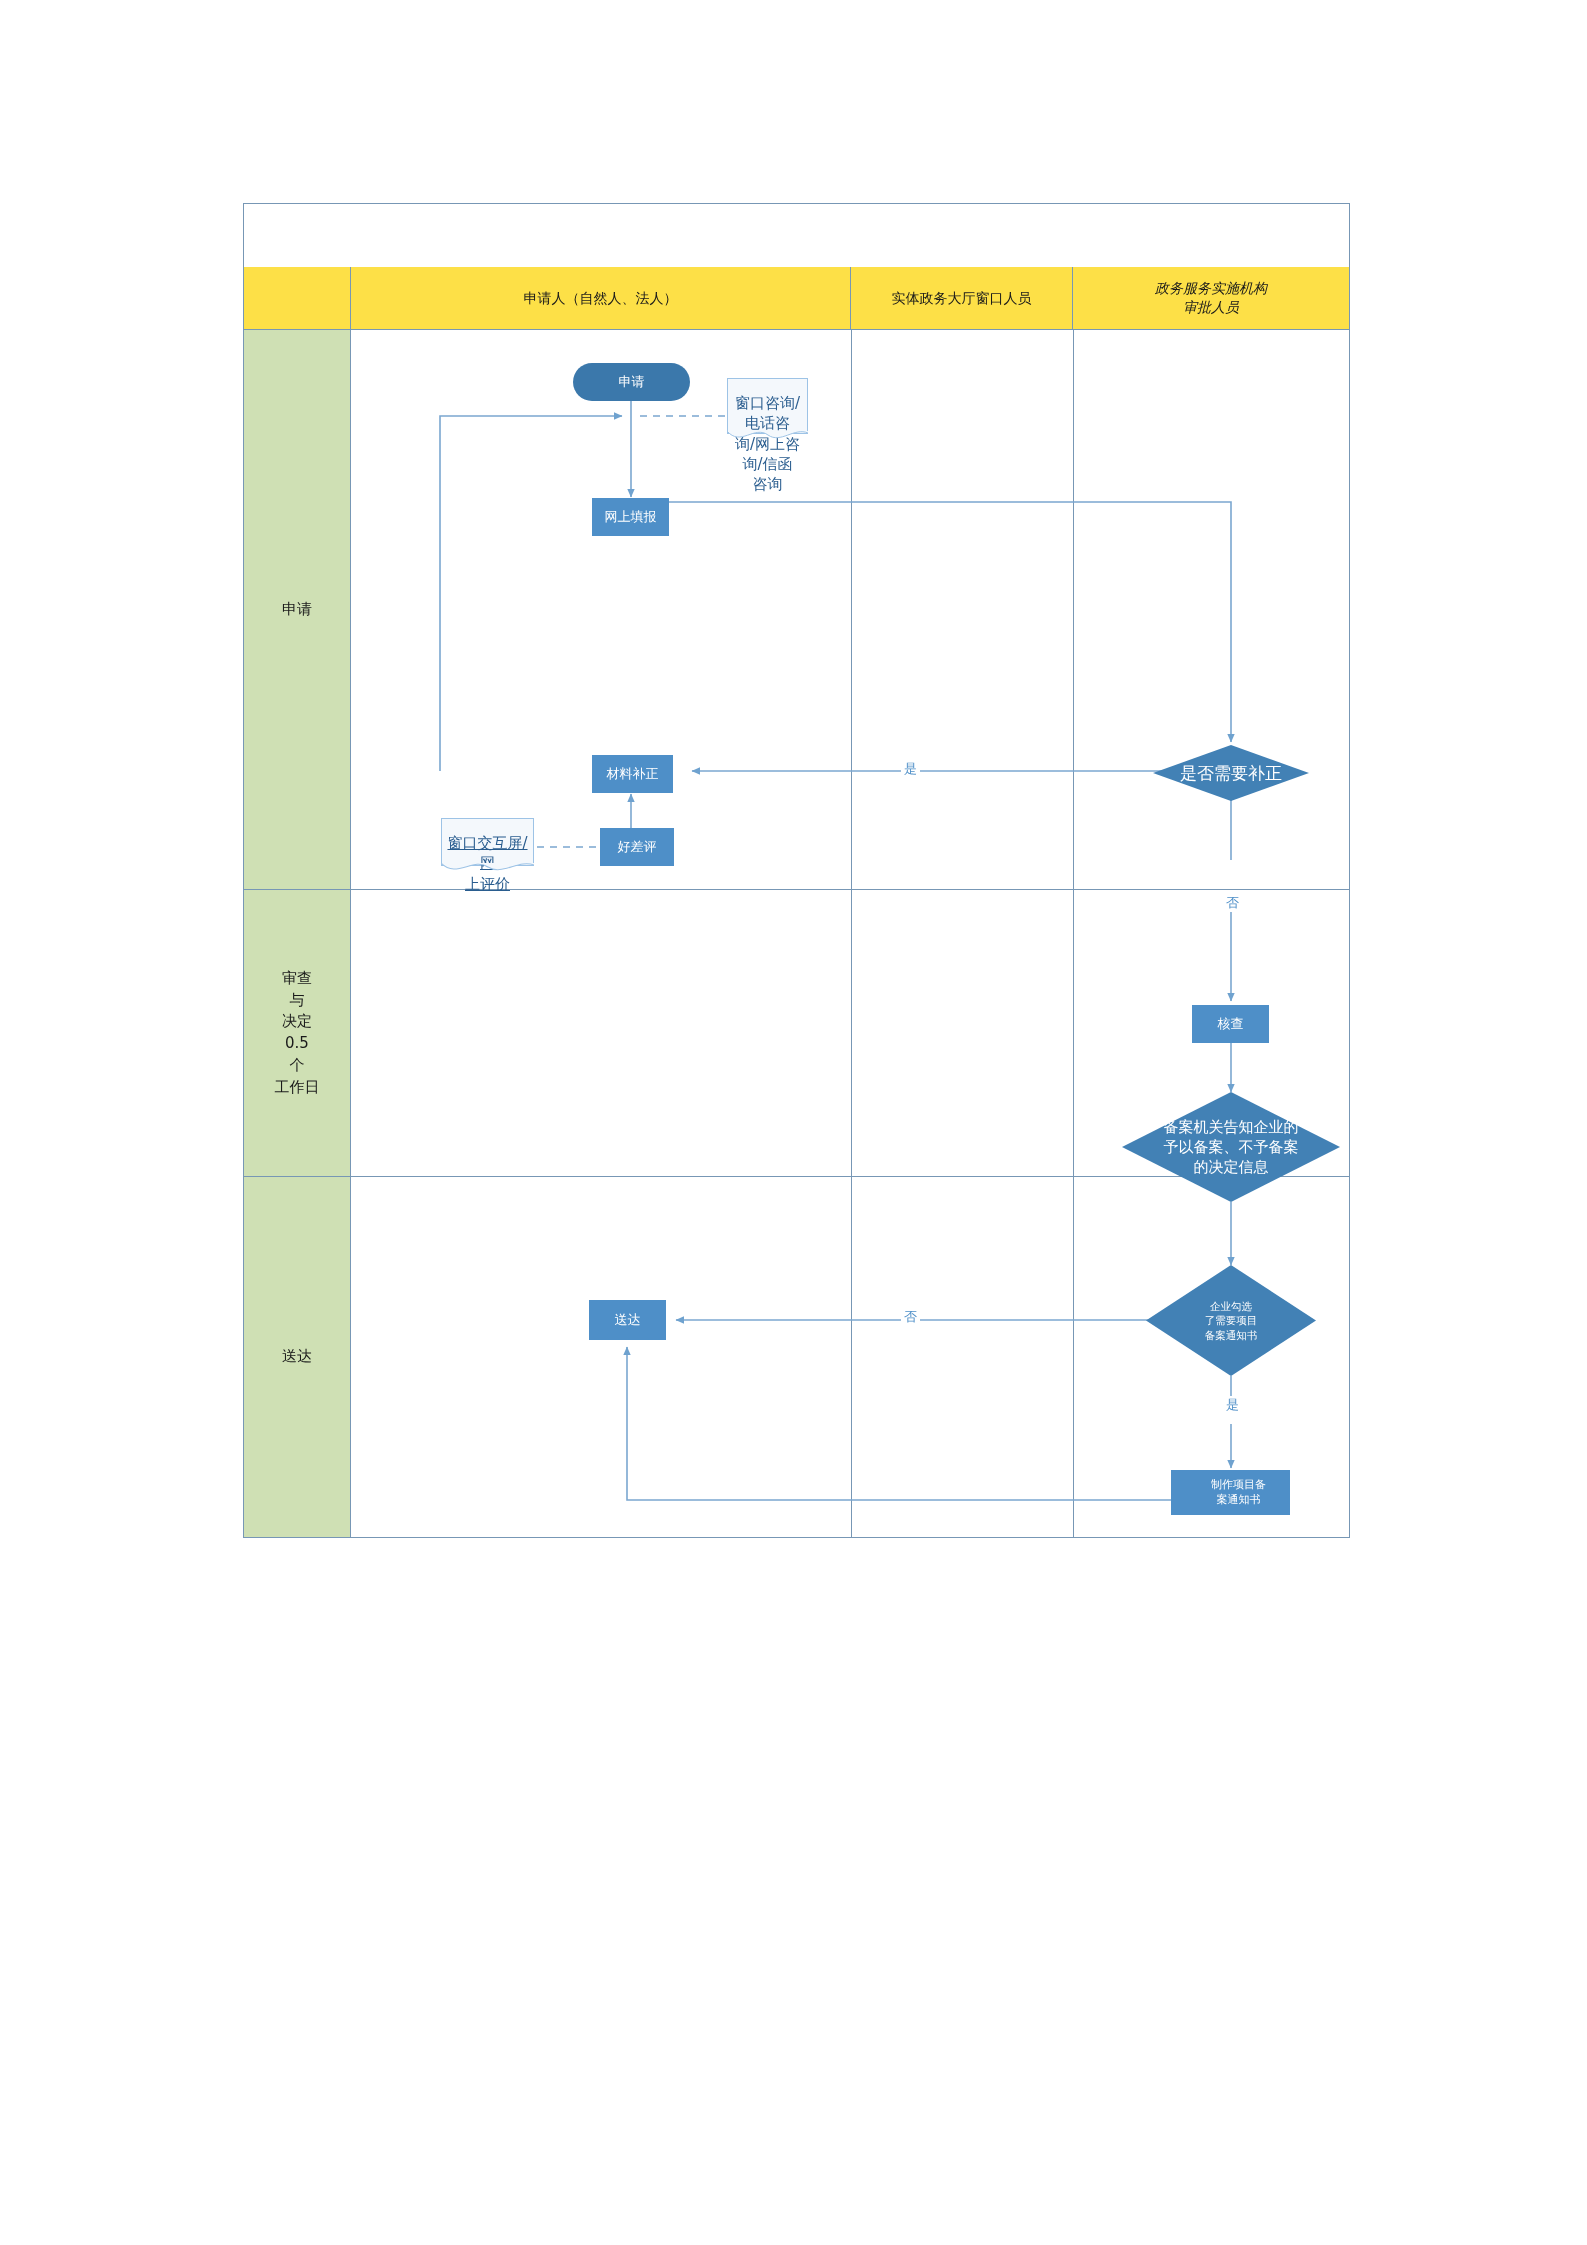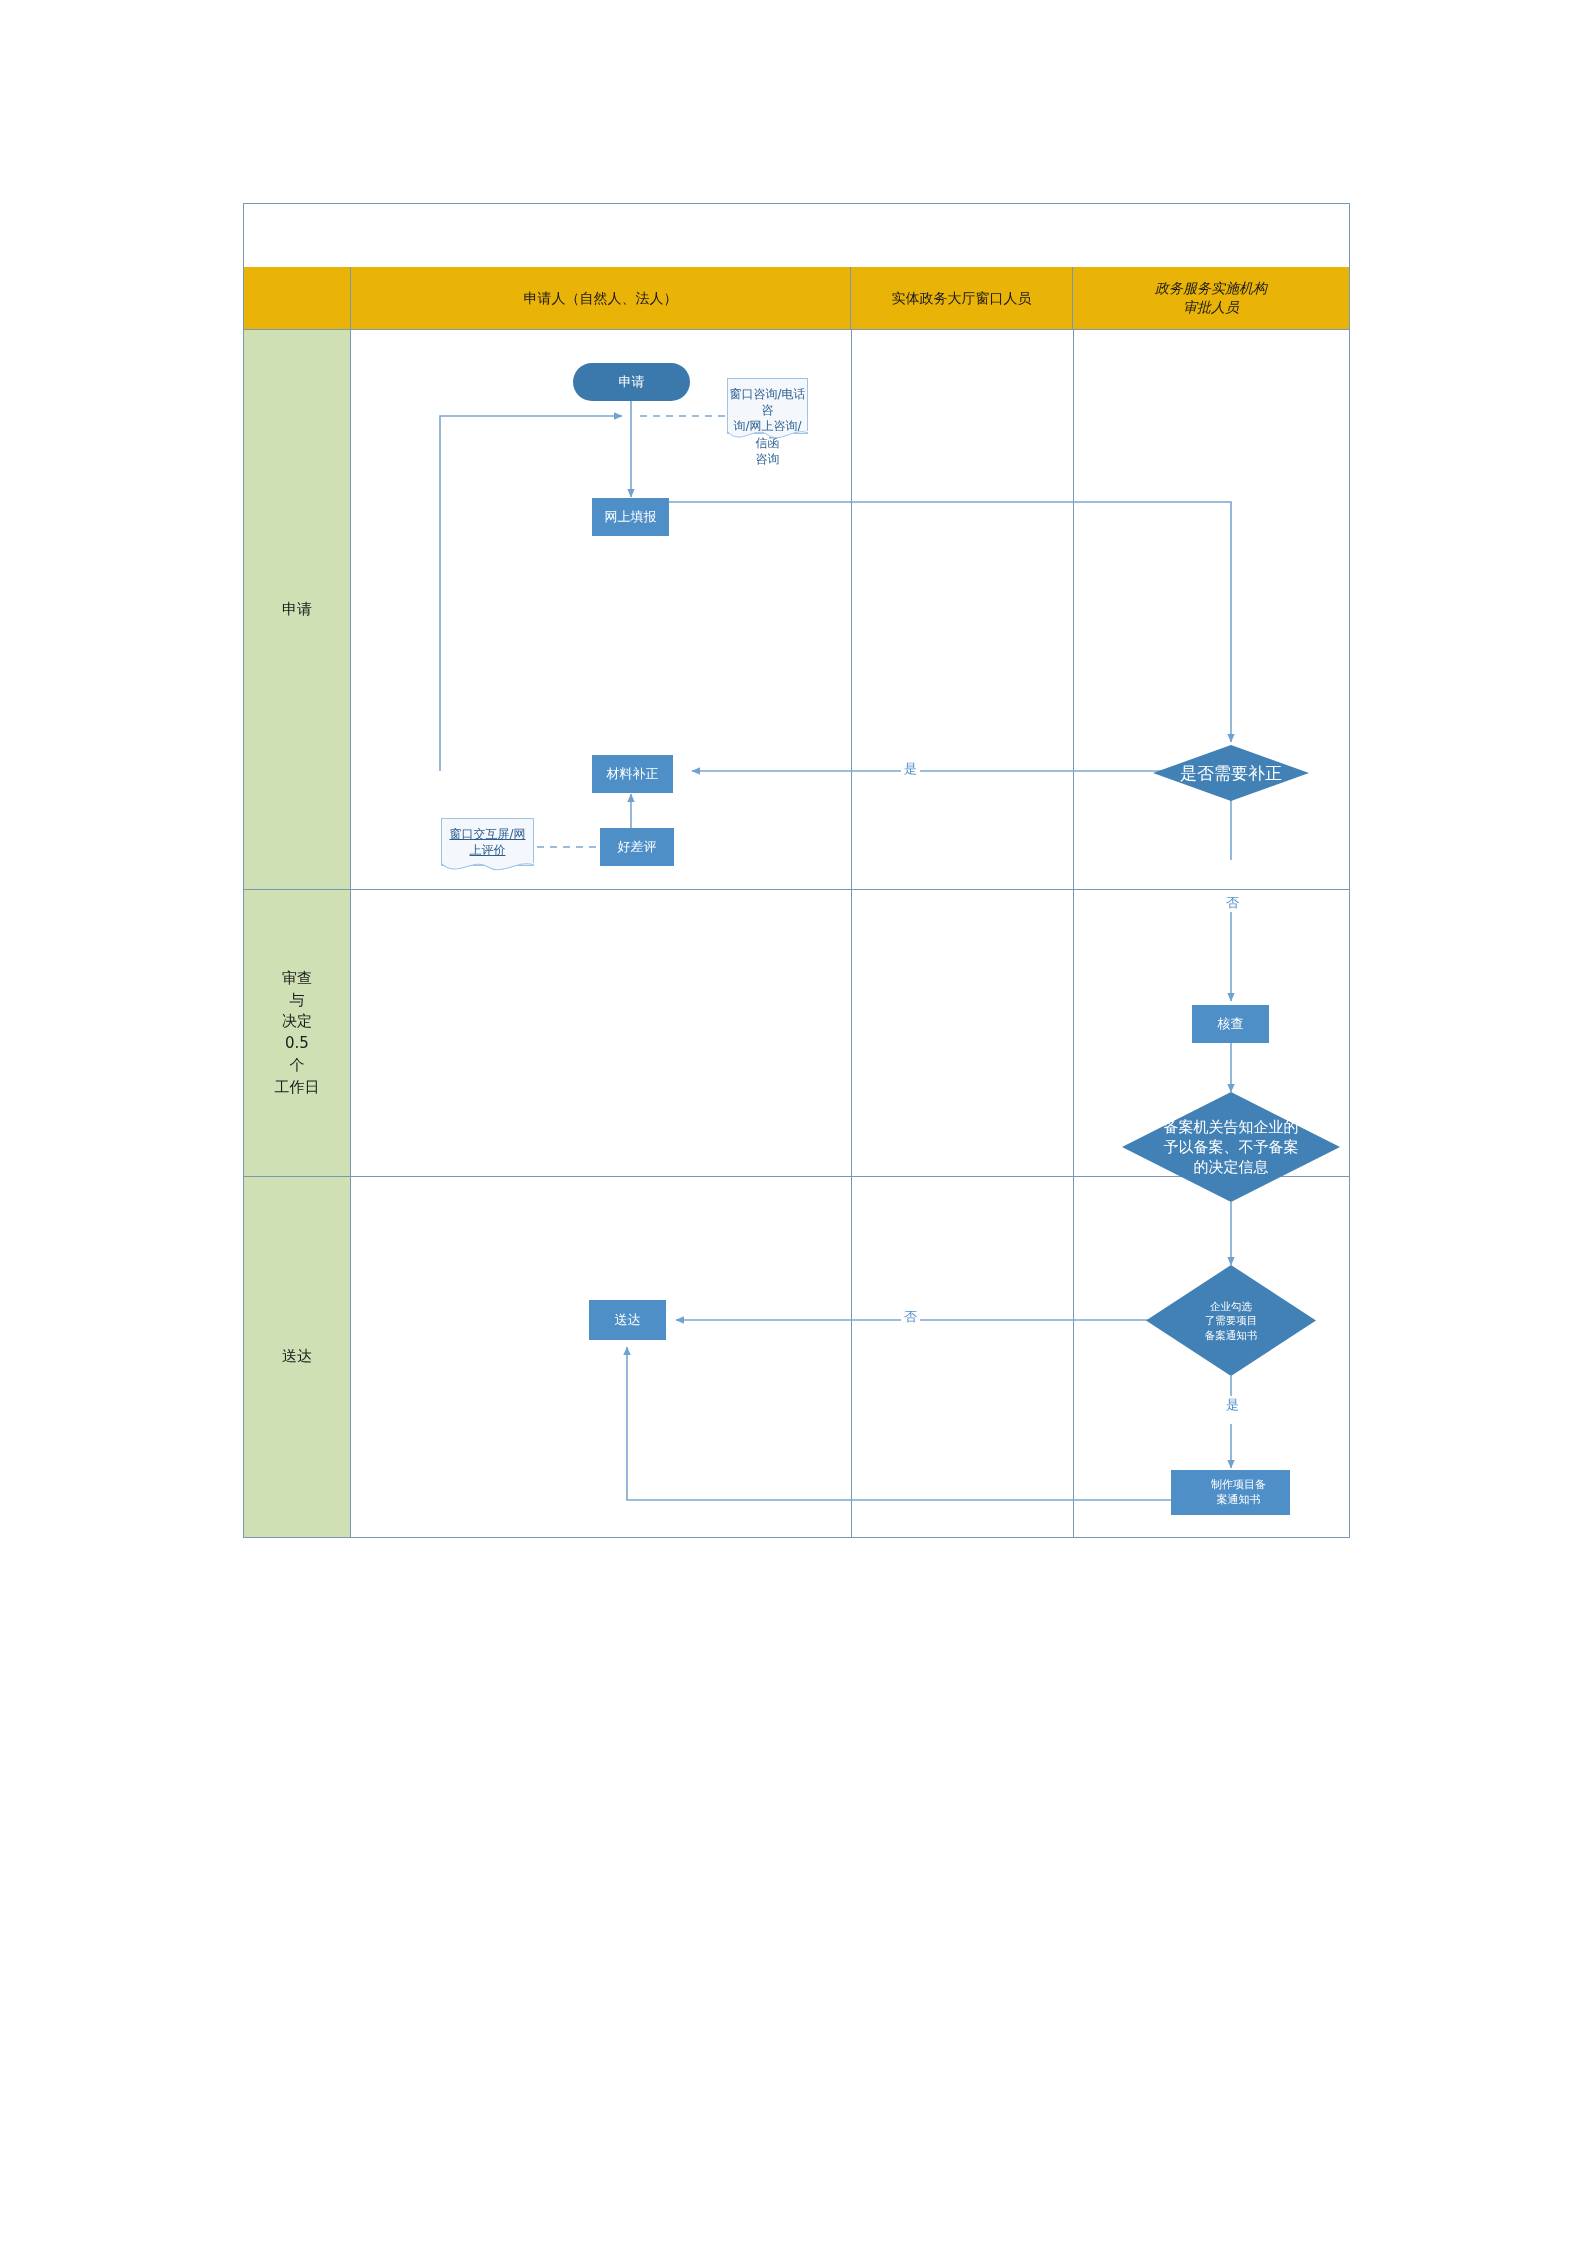--- a/index.html
+++ b/index.html
@@ -44,21 +44,21 @@
     letter-spacing: 1px;
   }
 
   
   .lane-header {
     position: absolute;
     left: 0;
     top: 63px;
     width: 1105px;
     height: 63px;
-    background: #eab308;
+    background: #fde047;
     border-bottom: 1px solid #7797b5;
     box-sizing: border-box;
     display: flex;
   }
   .lane-header .hcell {
     box-sizing: border-box;
     display: flex;
     align-items: center;
     justify-content: center;
     text-align: center;
@@ -138,27 +138,27 @@
   .terminator {
     background: #3b78ab;
     border-radius: 28px;
     font-size: 13px;
   }
   .note {
     position: absolute;
     background: #f4f8fc;
     border: 1px solid #9dc3e6;
     color: #2a5d8f;
-    font-size: 12px;
+    font-size: 15px;
     line-height: 1.35;
     text-align: center;
     display: flex;
     align-items: flex-start;
     justify-content: center;
-    padding-top: 7px;
+    padding-top: 14px;
     box-sizing: border-box;
     z-index: 6;
   }
   .note .wavy {
     position: absolute;
     left: -1px;
     bottom: -12px;
     width: calc(100% + 2px);
     height: 14px;
   }

